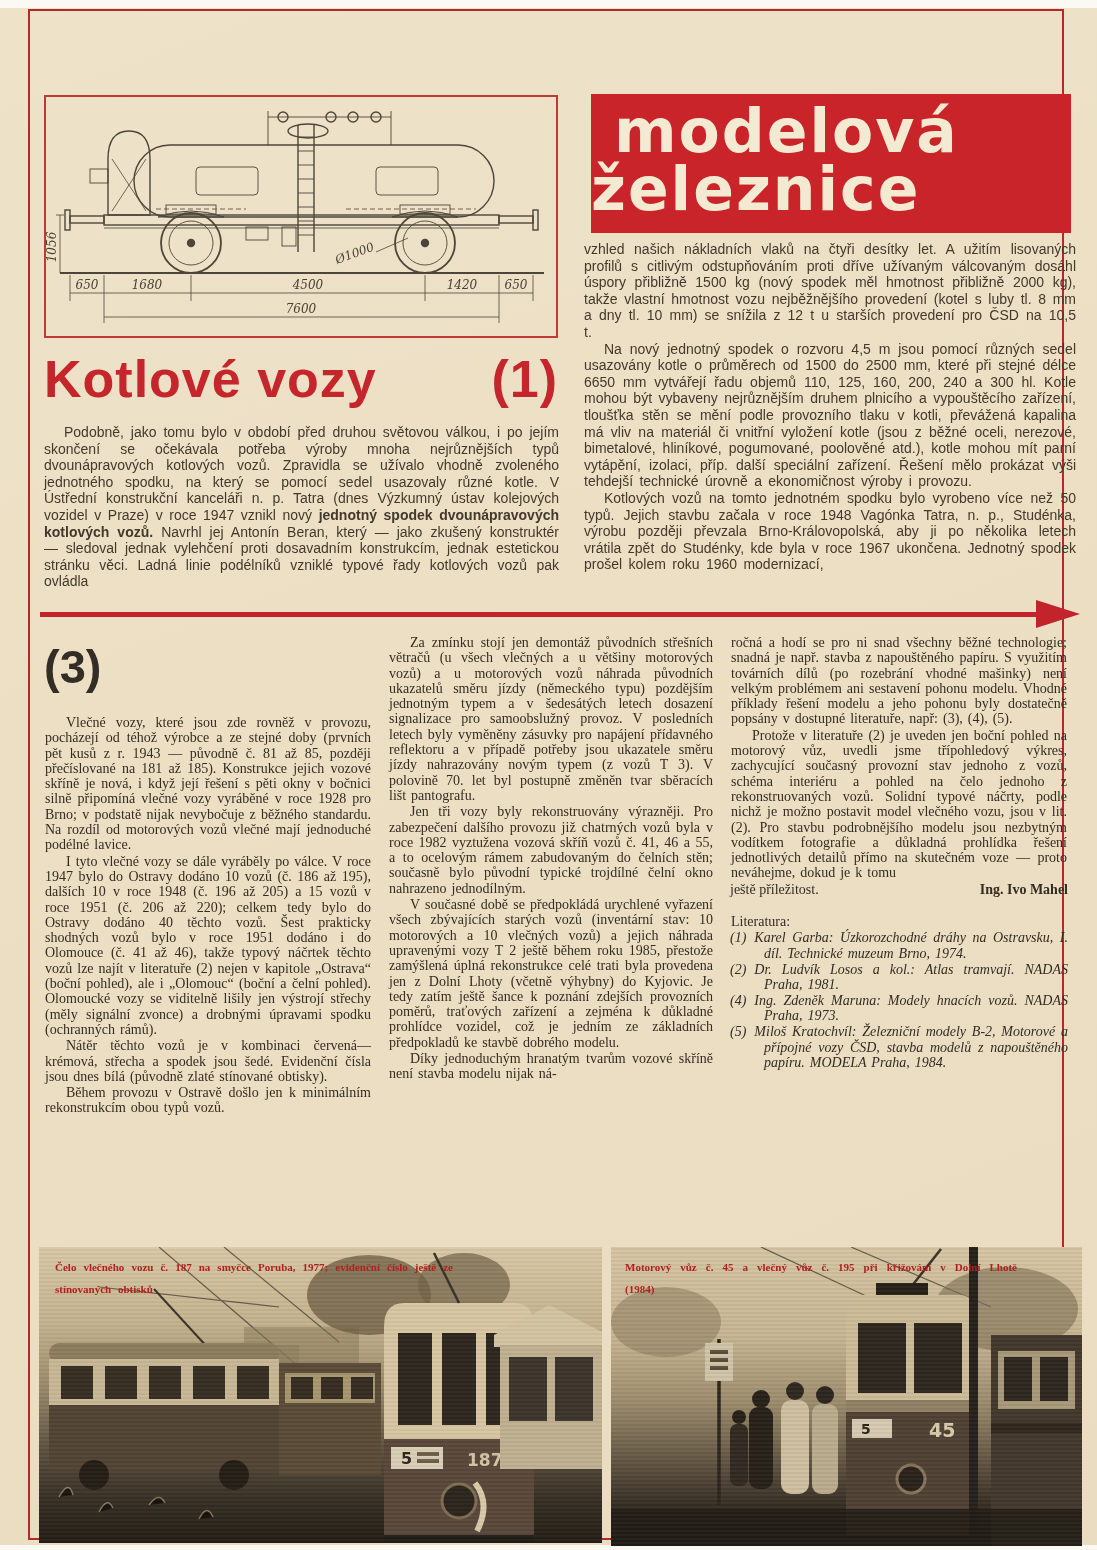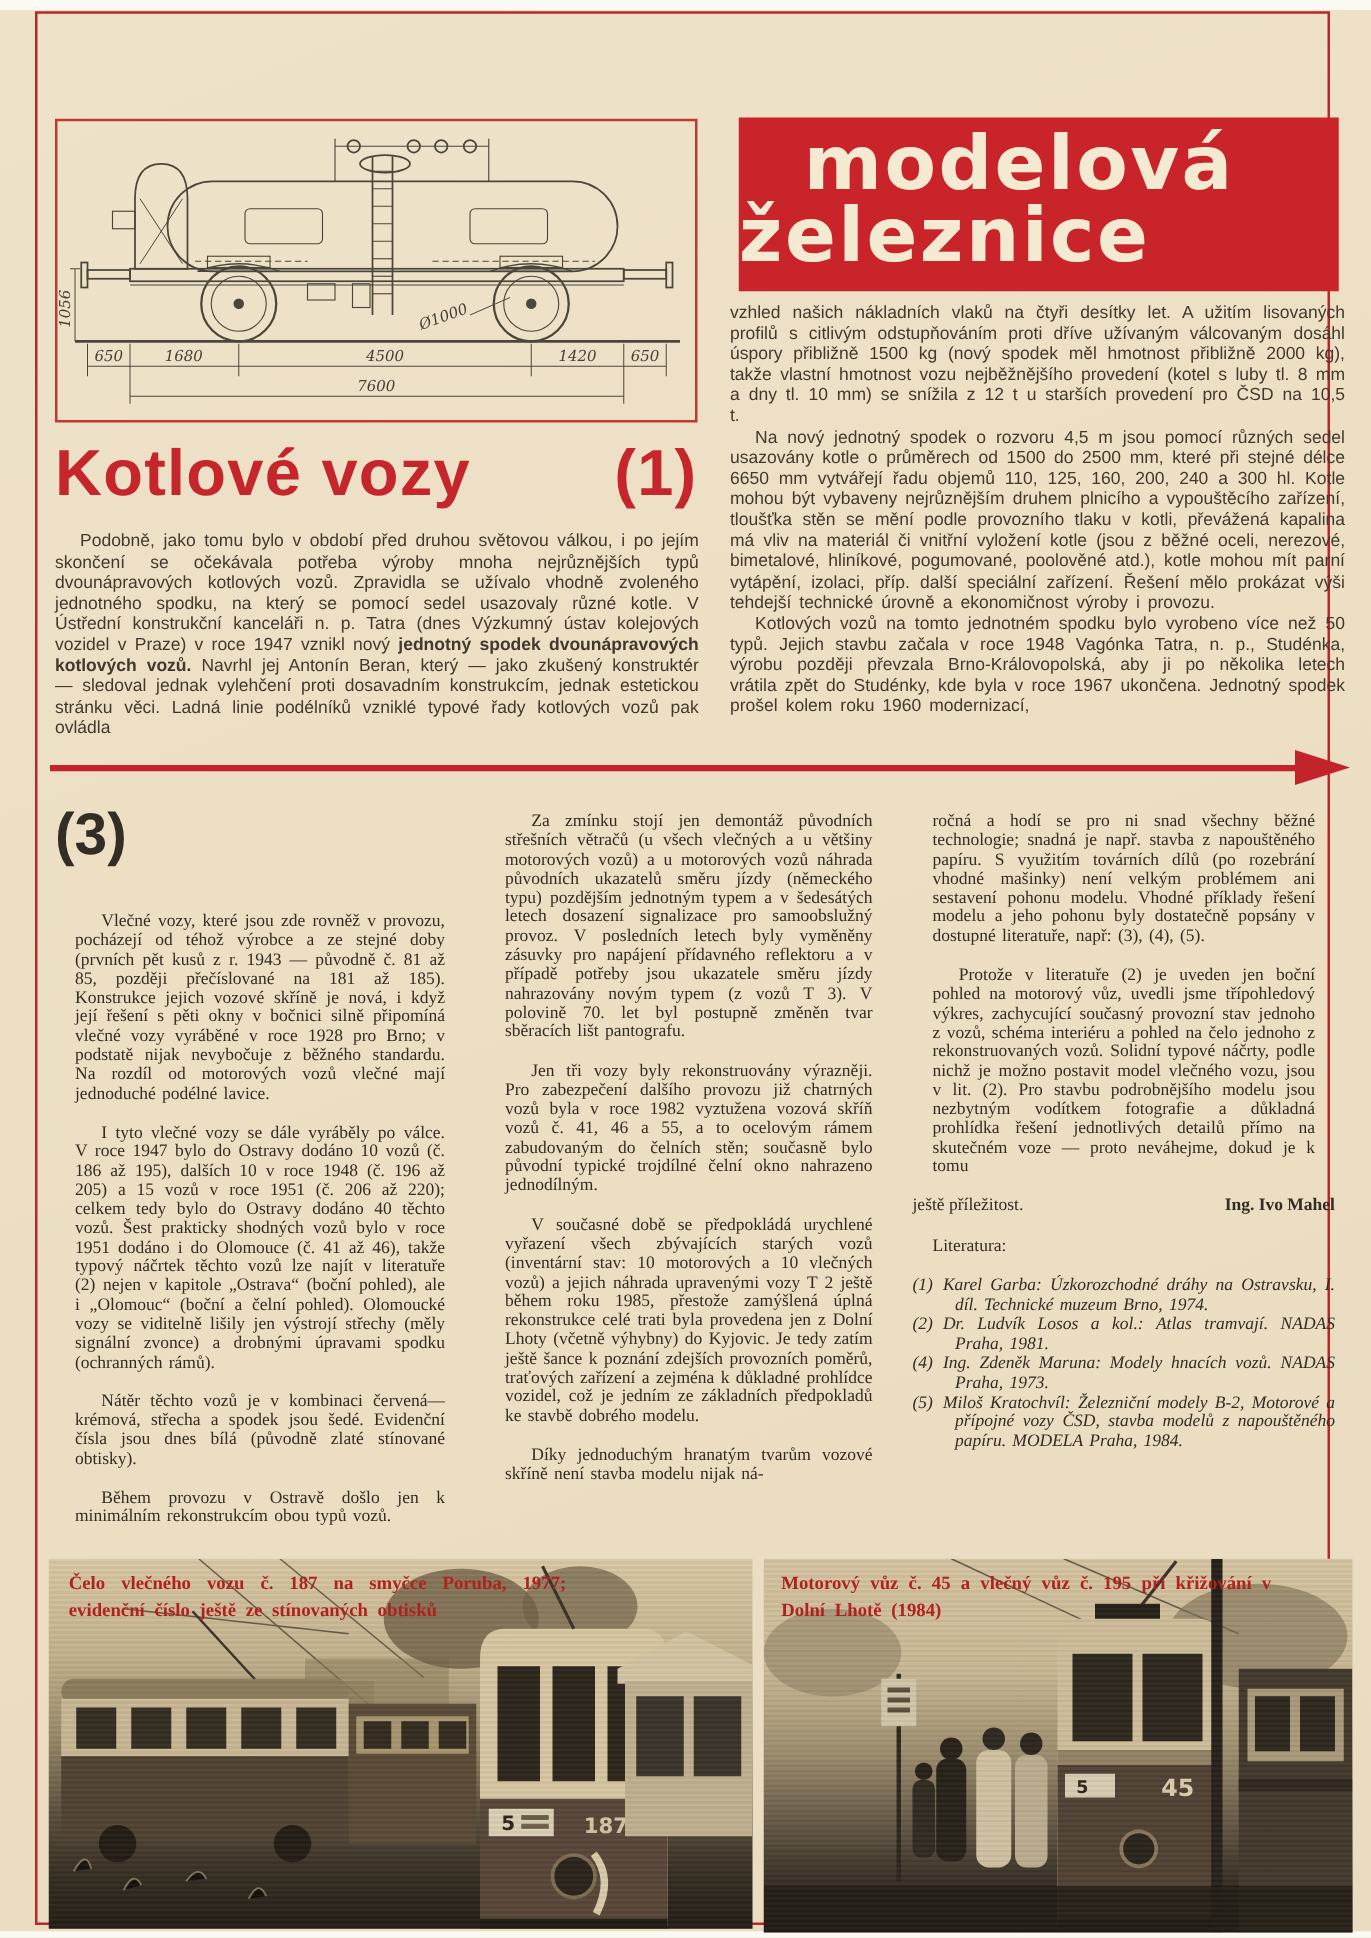--- a/index.html
+++ b/index.html
@@ -20,21 +20,21 @@
   .drawing-box{
     position:absolute;left:44px;top:95px;width:514px;height:243px;
     border:2px solid #c03a35;box-sizing:border-box;background:transparent;
   }
   .drawing-box svg{width:100%;height:100%;display:block;}
   .masthead{
     position:absolute;left:591px;top:94px;width:480px;height:139px;
     background:#c92429;color:#f4ead2;
     font-family:"DejaVu Sans",sans-serif;font-weight:bold;
   }
-  .masthead .m-line1{font-size:60px;line-height:62px;padding:6px 0 0 52px;letter-spacing:2px;}
+  .masthead .m-line1{font-size:60px;line-height:62px;padding:6px 0 0 23px;letter-spacing:2px;}
   .masthead .m-line2{font-size:60px;line-height:62px;padding-right:4px;margin-top:-4px;letter-spacing:2px;}
   .sans-col p{
     margin:0;text-align:justify;font-size:14px;line-height:16.6px;
     color:#42392c;word-spacing:2.5px;
   }
   .sans-col p.indent{text-indent:20px;}
   .col-right{position:absolute;left:584px;top:241px;width:492px;}
   .title1{
     position:absolute;left:44px;top:350px;width:514px;height:62px;
     display:flex;justify-content:space-between;align-items:flex-start;
@@ -47,21 +47,21 @@
     border-top:14px solid transparent;border-bottom:14px solid transparent;
     border-left:44px solid #c3232b;
   }
   
   .title2{
     position:absolute;left:44px;top:640px;width:330px;height:58px;
     display:flex;justify-content:space-between;align-items:flex-start;
     color:#332e25;font-weight:bold;font-size:47px;line-height:54px;
   }
   .serif-col{font-family:"Liberation Serif",serif;color:#332c22;}
-  .serif-col p{margin:16px;text-align:justify;font-size:14px;line-height:15.3px;word-spacing:1.5px;}
+  .serif-col p{margin:1px;text-align:justify;font-size:14px;line-height:15.3px;word-spacing:1.5px;}
   .serif-col p.indent{text-indent:21px;}
   .col1{position:absolute;left:44px;top:714px;width:328px;}
   .col2{position:absolute;left:388px;top:634px;width:326px;}
   .col3{position:absolute;left:730px;top:634px;width:338px;}
   .byline-row{display:flex;justify-content:space-between;font-size:14px;line-height:15.3px;}
   .byline-row .author{font-weight:bold;}
   .literature{margin-top:17px;}
   .lit-heading{font-size:14px;line-height:16px;margin:0 0 2px 0;}
   .lit-item{
     font-style:italic;font-size:14px;line-height:15.6px;
@@ -82,21 +82,21 @@
     background:linear-gradient(#d5c5a3 0%,#c6b593 30%,#9a8b6c 52%,#5f5342 72%,#2f2820 88%,#221d16 100%);
   }
   .photo::after{
     content:"";position:absolute;inset:0;pointer-events:none;
     background:repeating-linear-gradient(0deg,rgba(60,45,25,.05) 0 2px,rgba(255,245,220,.04) 2px 4px);
   }
   .photo svg{position:absolute;inset:0;width:100%;height:100%;}
   .photo-caption{
     position:absolute;top:9px;left:16px;width:398px;z-index:3;
     font-family:"Liberation Serif",serif;font-weight:bold;
-    font-size:15px;line-height:22px;color:#b0211f;
+    font-size:11px;line-height:22px;color:#b0211f;
     text-align:justify;word-spacing:4px;
   }
   .photo-right .photo-caption{width:392px;left:14px;}
 </style>
 </head>
 <body>
 
 <div class="page">
   <div class="edge-strip edge-top"></div>
   <div class="edge-strip edge-bottom"></div>

